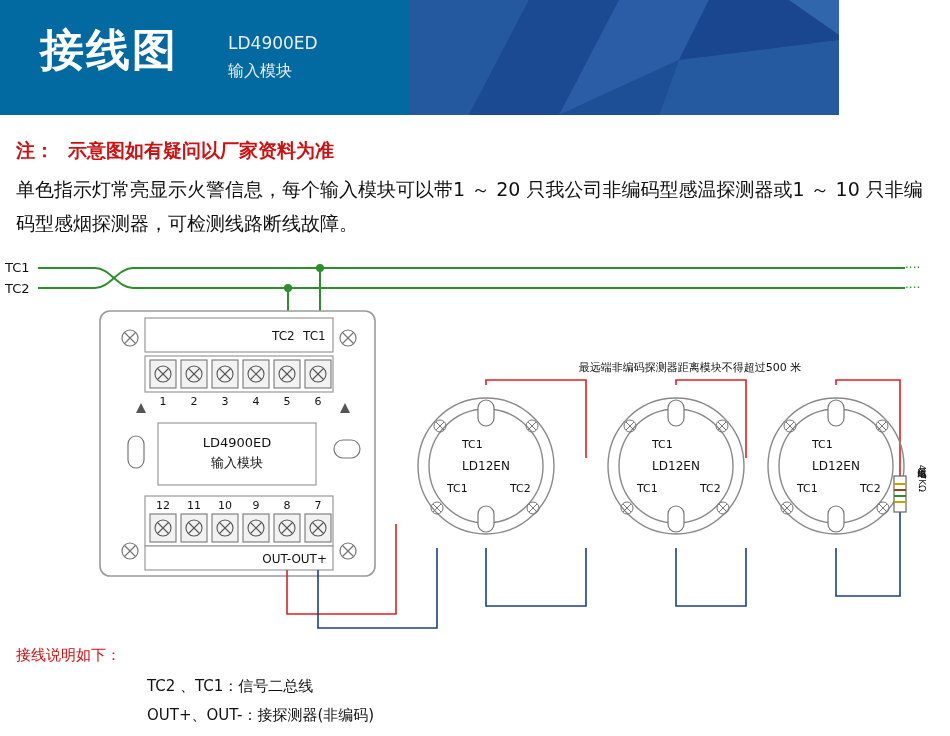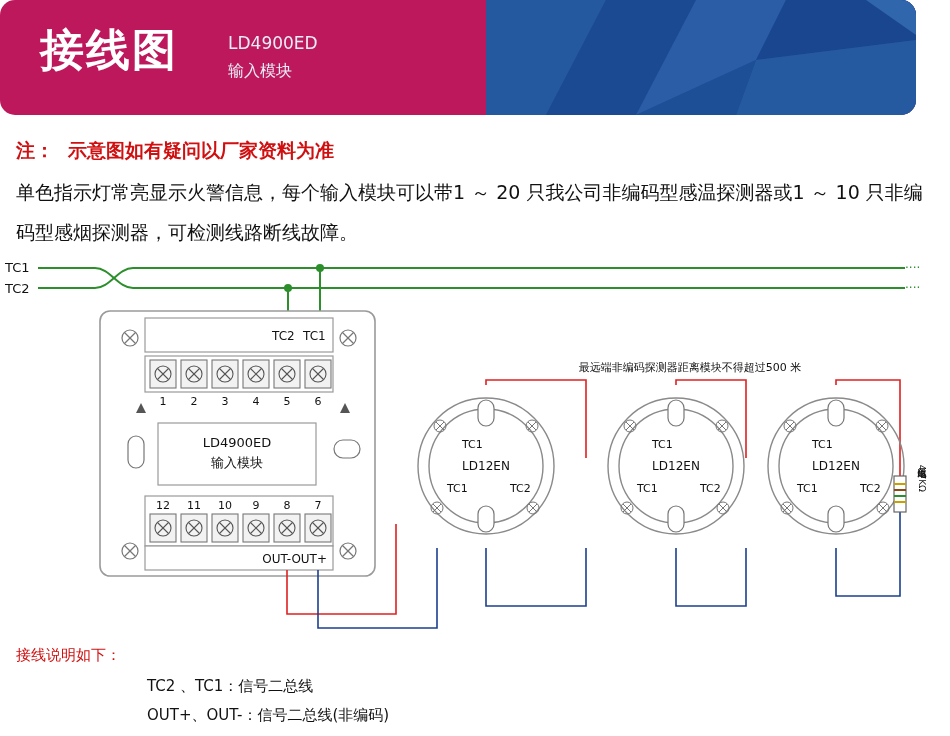--- a/index.html
+++ b/index.html
@@ -5,24 +5,23 @@
   html,body{margin:0;padding:0;}
   body{
     width:950px;height:736px;
     background:#ffffff;
     font-family:"DejaVu Sans","Liberation Sans",sans-serif;
     position:relative;
     overflow:hidden;
   }
   
   .header{
-    position:absolute;left:0;top:0;width:916px;height:115px;
-    background:#be185d;
+    position:absolute;left:0;top:0;width:839px;height:115px;
+    background:#0369a1;
     overflow:hidden;
-    border-radius:15px;
   }
   .header .facets{position:absolute;right:0;top:0;width:430px;height:115px;}
   .header-title{
     position:absolute;left:40px;top:23px;
     color:#ffffff;font-size:44px;font-weight:bold;letter-spacing:2px;
     line-height:54px;
   }
   .header-sub{
     position:absolute;left:228px;top:30px;
     color:#e8eef8;font-size:17px;line-height:27px;
@@ -30,21 +29,21 @@
   .header-sub .l2{font-size:16px;}
 
   
   .notice{
     position:absolute;left:16px;top:138px;
     font-size:19px;color:#d01010;font-weight:bold;
   }
   .notice .lbl{margin-right:14px;}
   .desc{
     position:absolute;left:16px;top:172px;width:925px;
-    font-size:19px;color:#111111;line-height:40px;
+    font-size:19px;color:#111111;line-height:34px;
   }
 
   
   .diagram{position:absolute;left:0;top:248px;width:950px;height:400px;}
   .diagram svg{display:block;}
 
   
   .legend-title{
     position:absolute;left:16px;top:646px;
     font-size:15px;color:#d01010;font-weight:normal;
@@ -323,13 +322,13 @@
     <line x1="894" y1="248" x2="906" y2="248" stroke="#2c8f2c" stroke-width="2"></line>
     <line x1="894" y1="254" x2="906" y2="254" stroke="#c8a000" stroke-width="2"></line>
     <text x="922" y="214" font-size="9" fill="#111" writing-mode="tb">终端电阻 4.7KΩ</text>
   </g>
 
 </svg>
 </div>
 
 <div class="legend-title">接线说明如下：</div>
 <div class="legend-line l1">TC2 、TC1：信号二总线</div>
-<div class="legend-line l2">OUT+、OUT-：信号二总线(非编码)</div>
+<div class="legend-line l2">OUT+、OUT-：接探测器(非编码)</div>
 
 </body></html>

